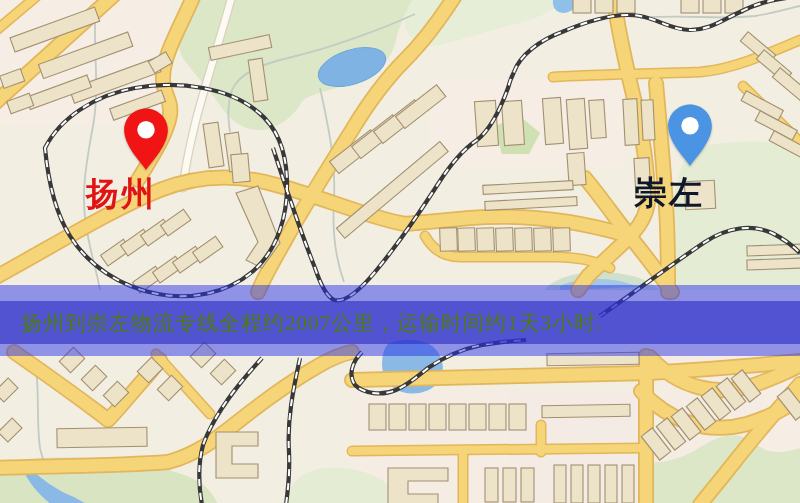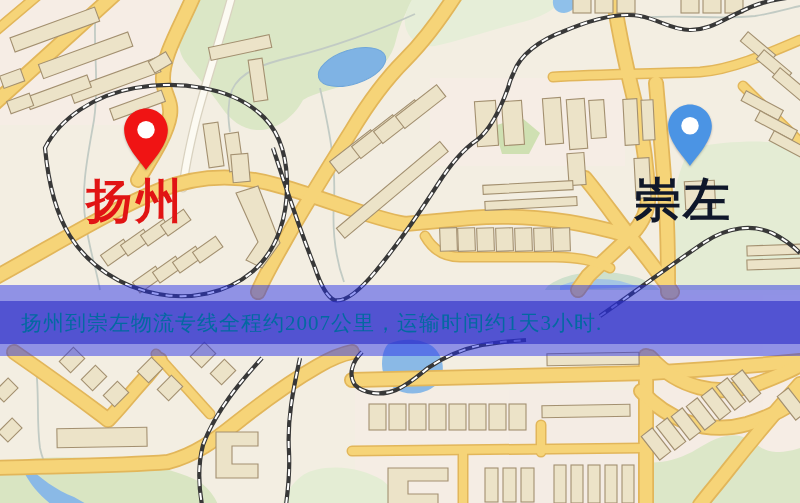--- a/index.html
+++ b/index.html
@@ -18,29 +18,29 @@
   .stream{fill:none;stroke:#c2cbc4;stroke-width:1.8;}
   .rail-b{fill:none;stroke:#383838;stroke-width:4.2;}
   .rail-d{fill:none;stroke:#ffffff;stroke-width:2;stroke-dasharray:7 7;}
   
   .pin{position:absolute;width:46px;height:65px;}
   .pin svg{position:static;display:block;width:100%;height:100%;filter:drop-shadow(0 1px 1px rgba(0,0,0,.25));}
   .pin-origin{left:123px;top:107px;}
   .pin-dest{left:667px;top:103px;}
   
   .city-label{position:absolute;font-family:"DejaVu Serif","Liberation Serif",serif;
-              font-size:47px;font-weight:600;line-height:1;letter-spacing:2px;white-space:nowrap;}
+              font-size:33px;font-weight:600;line-height:1;letter-spacing:2px;white-space:nowrap;}
   .label-origin{left:86px;top:177px;color:#e11414;}
   .label-dest{left:634px;top:176px;color:#0f172a;}
   
   .banner{position:absolute;left:0;top:285px;width:800px;height:71px;
           background:rgba(36,46,232,0.48);}
   .banner-band{position:absolute;left:0;top:16px;width:800px;height:43px;
                background:rgba(43,45,197,0.62);display:flex;align-items:center;}
-  .banner-text{color:#0369a1;font-size:21px;padding-left:21px;letter-spacing:1px;white-space:nowrap;
+  .banner-text{color:#4d7c0f;font-size:21px;padding-left:21px;letter-spacing:1px;white-space:nowrap;
                font-family:"Liberation Serif","DejaVu Serif",serif;}
 </style>
 </head>
 <body>
 
 <div class="stage">
 
   <svg width="800" height="503" viewBox="0 0 800 503">
     <defs>
       <path id="r1" d="M-15,112 L125,-15"></path>

